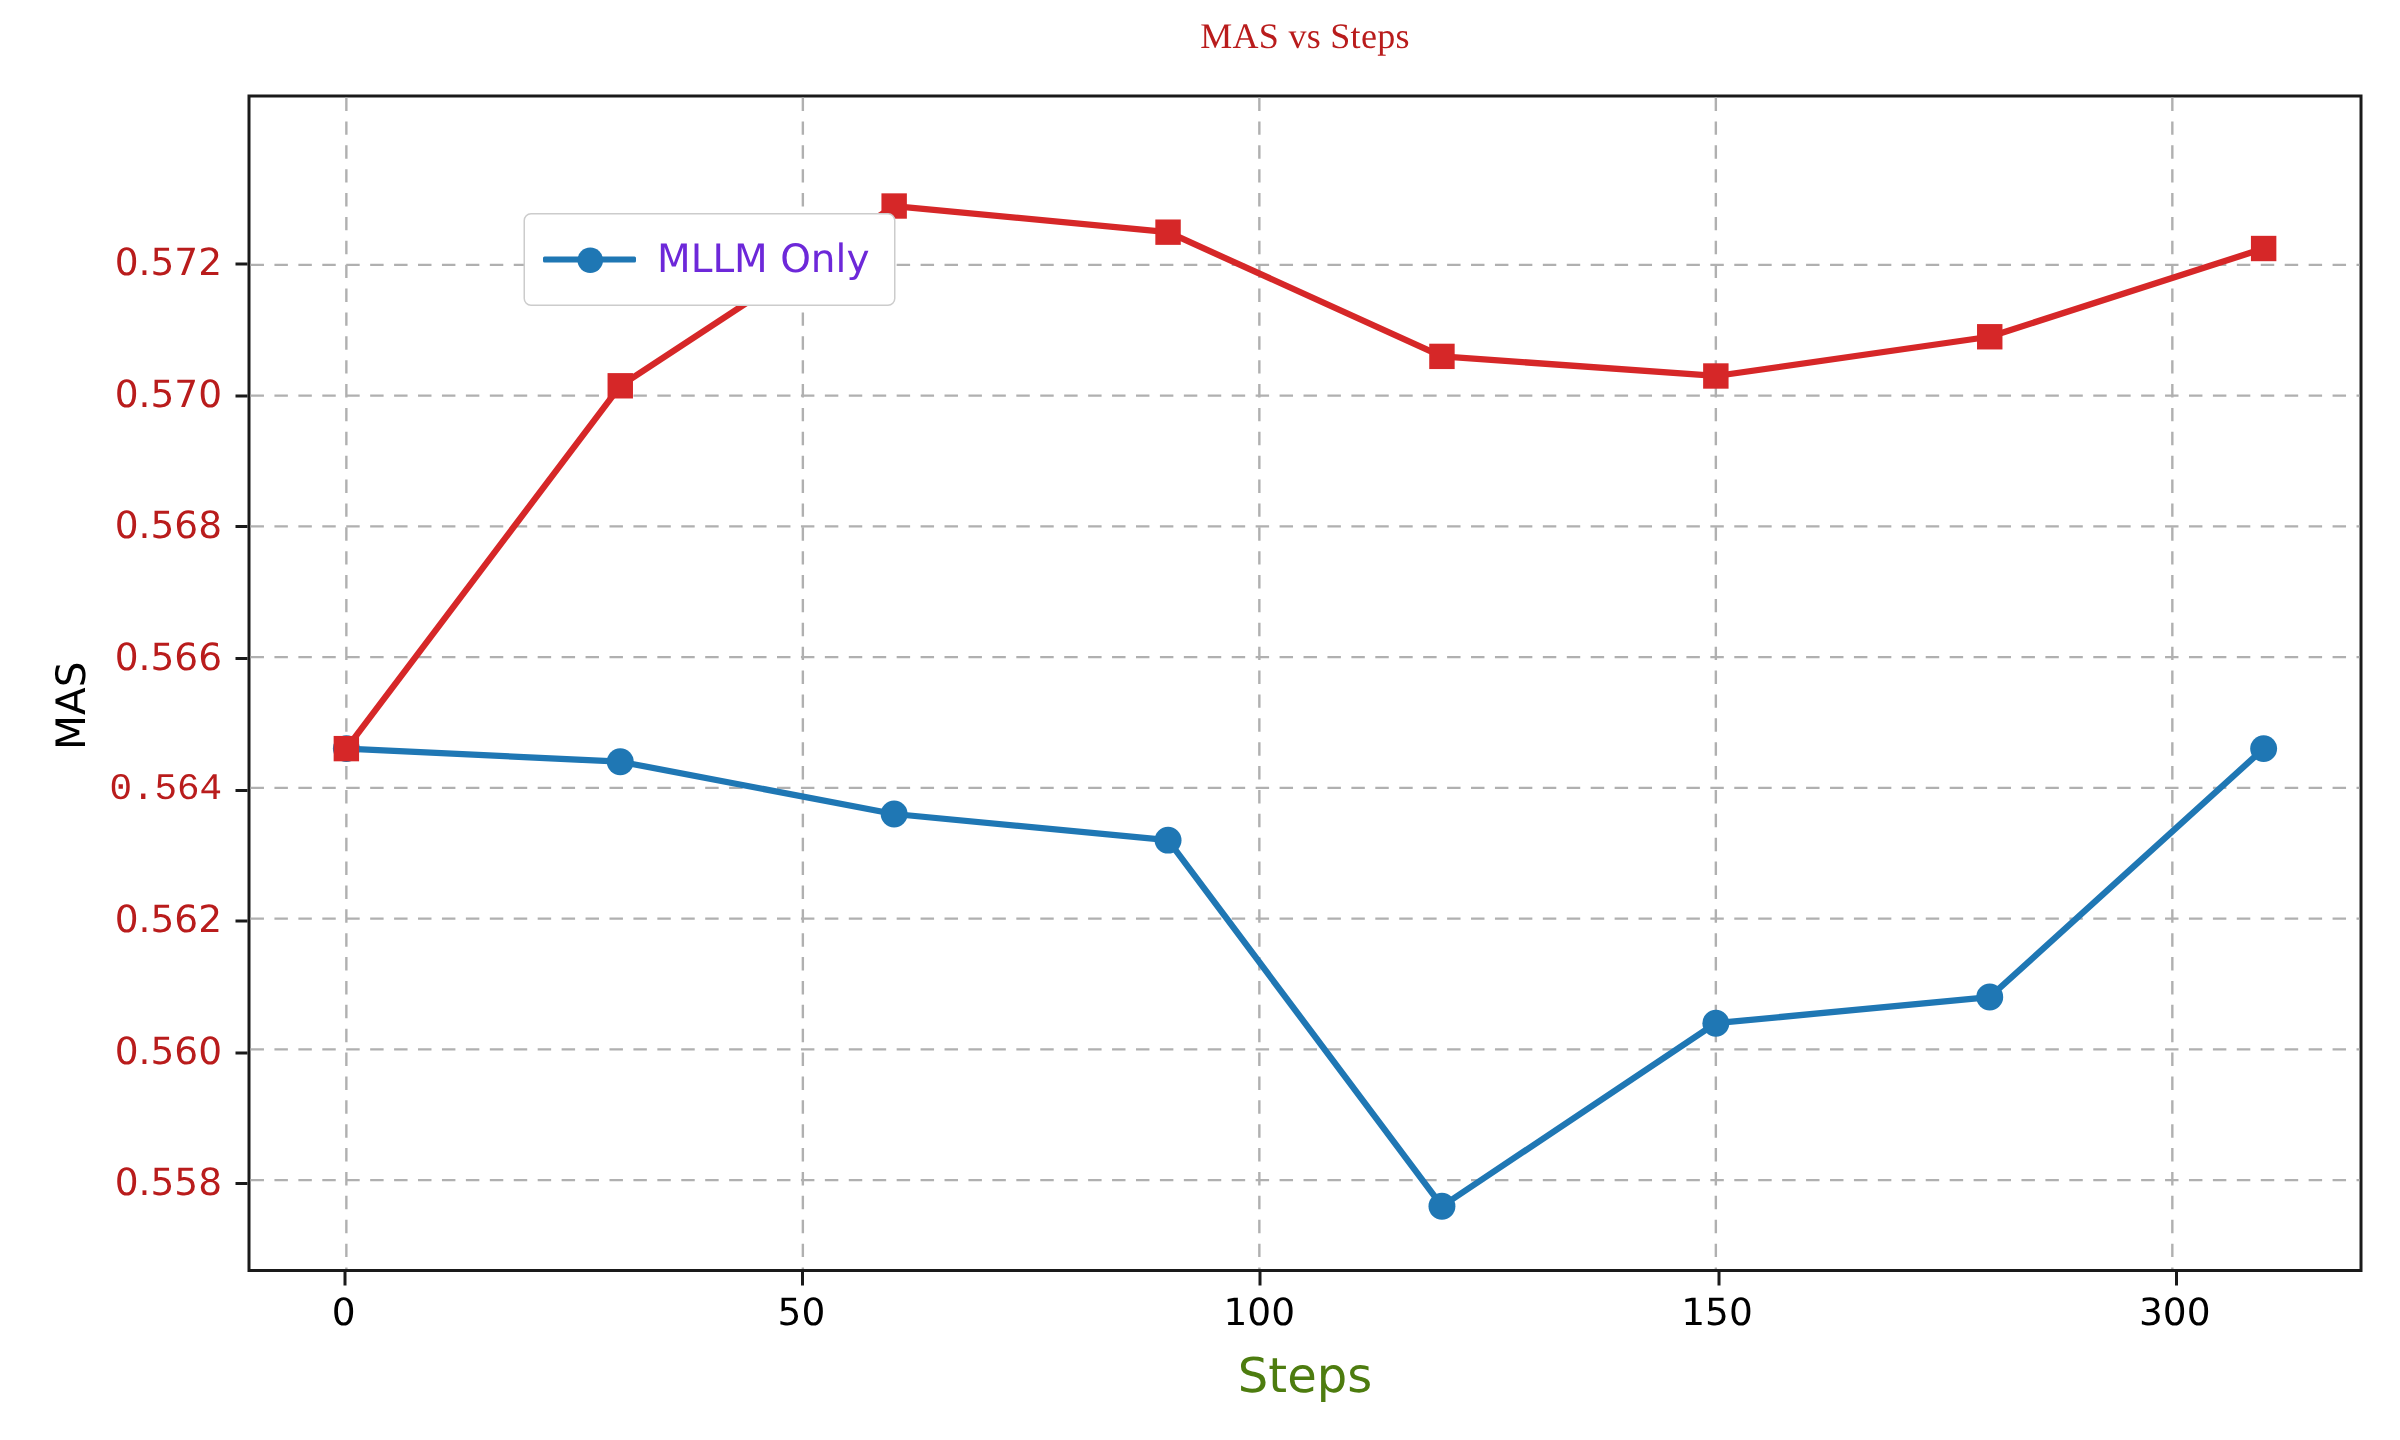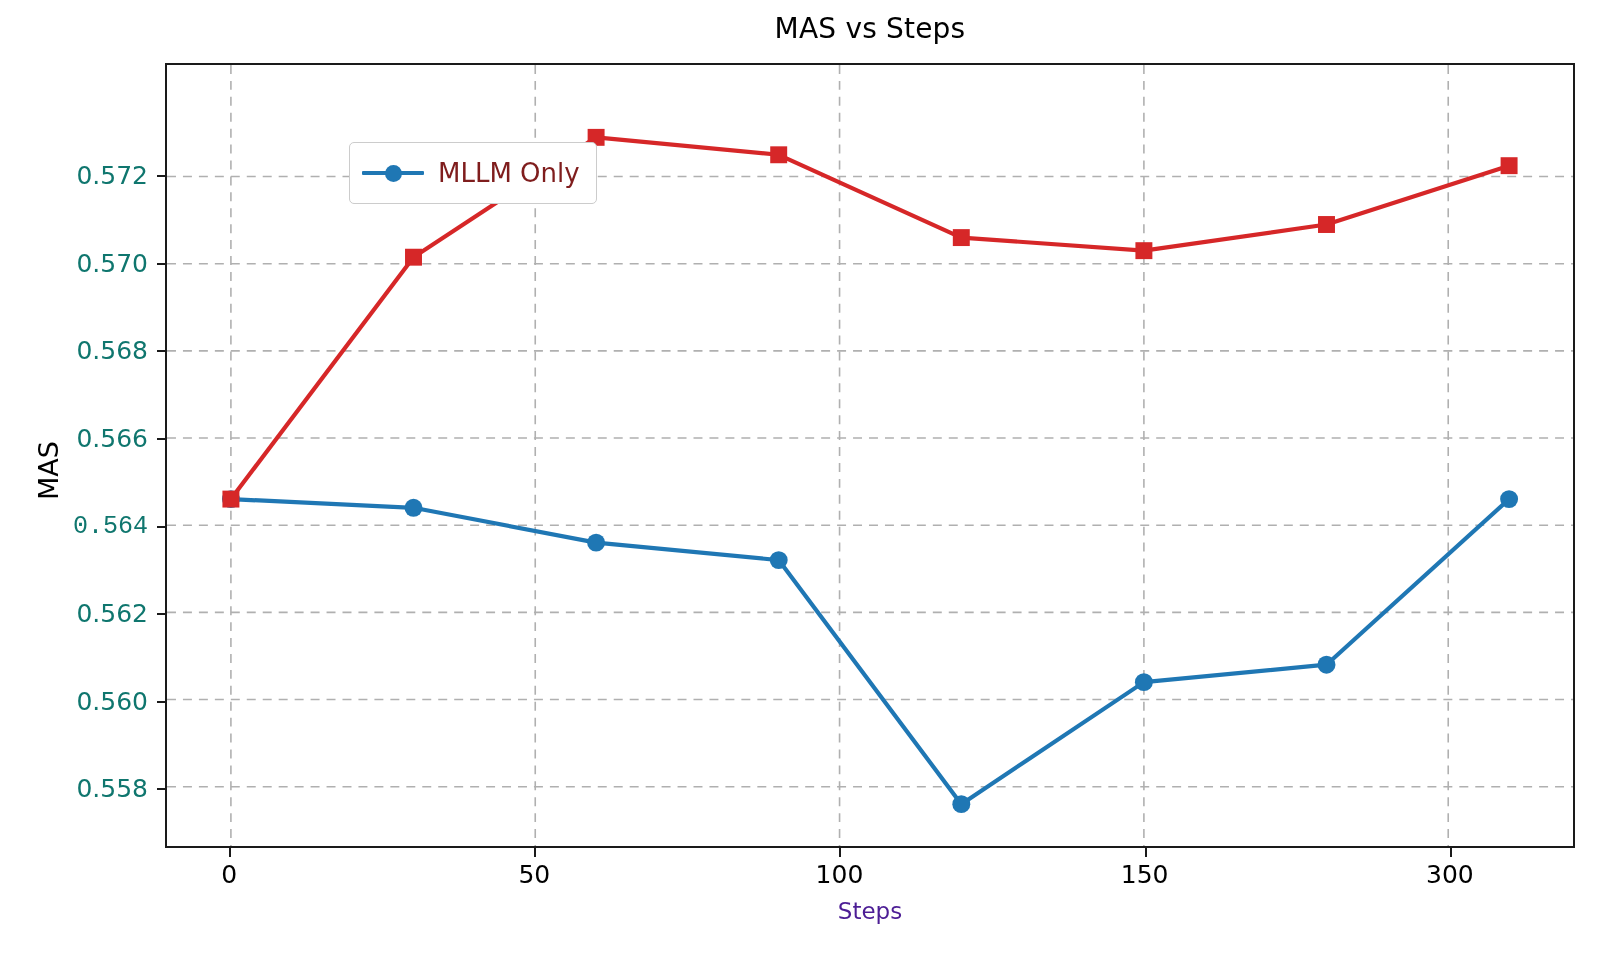--- a/index.html
+++ b/index.html
@@ -21,24 +21,25 @@
     background: #ffffff;
   }
 
   
   #chart-title {
     position: absolute;
     left: 165px;
     top: 12px;
     width: 1410px;
     text-align: center;
-    font-size: 28px;
-    color: #000000;
+    font-size: 24px;
+    color: #b91c1c;
     letter-spacing: 0.2px;
     white-space: nowrap;
+    font-family: Liberation Serif, serif;
   }
 
   
   #plot-area {
     position: absolute;
     left: 165px;
     top: 63px;
     width: 1410px;
     height: 785px;
     border: 2px solid #1a1a1a;
@@ -55,21 +56,21 @@
     height: 100%;
     overflow: visible;
   }
 
   
   .ytick-label {
     position: absolute;
     right: 0;
     transform: translateY(-50%);
     font-size: 25px;
-    color: #0f766e;
+    color: #b91c1c;
     white-space: nowrap;
     text-align: center;
   }
   #ytick-labels {
     position: absolute;
     left: 0;
     top: 0;
     width: 148px;
     height: 960px;
   }
@@ -97,22 +98,22 @@
     border-left: 2px solid #1a1a1a;
   }
 
   
   #xlabel {
     position: absolute;
     left: 165px;
     top: 898px;
     width: 1410px;
     text-align: center;
-    font-size: 23px;
-    color: #4c1d95;
+    font-size: 32px;
+    color: #4d7c0f;
   }
   #ylabel {
     position: absolute;
     left: -12px;
     top: 455px;
     width: 120px;
     text-align: center;
     font-size: 27px;
     color: #000000;
     transform: rotate(-90deg);
@@ -165,21 +166,21 @@
     position: absolute;
     left: 31px;
     top: 50%;
     width: 17px;
     height: 17px;
     margin-left: -8.5px;
     margin-top: -8.5px;
   }
   .legend-label {
     font-size: 26px;
-    color: #7f1d1d;
+    color: #6d28d9;
     white-space: nowrap;
   }
 </style>
 </head>
 <body>
 
 <div id="figure">
 
   <div id="chart-title">MAS vs Steps</div>
 

